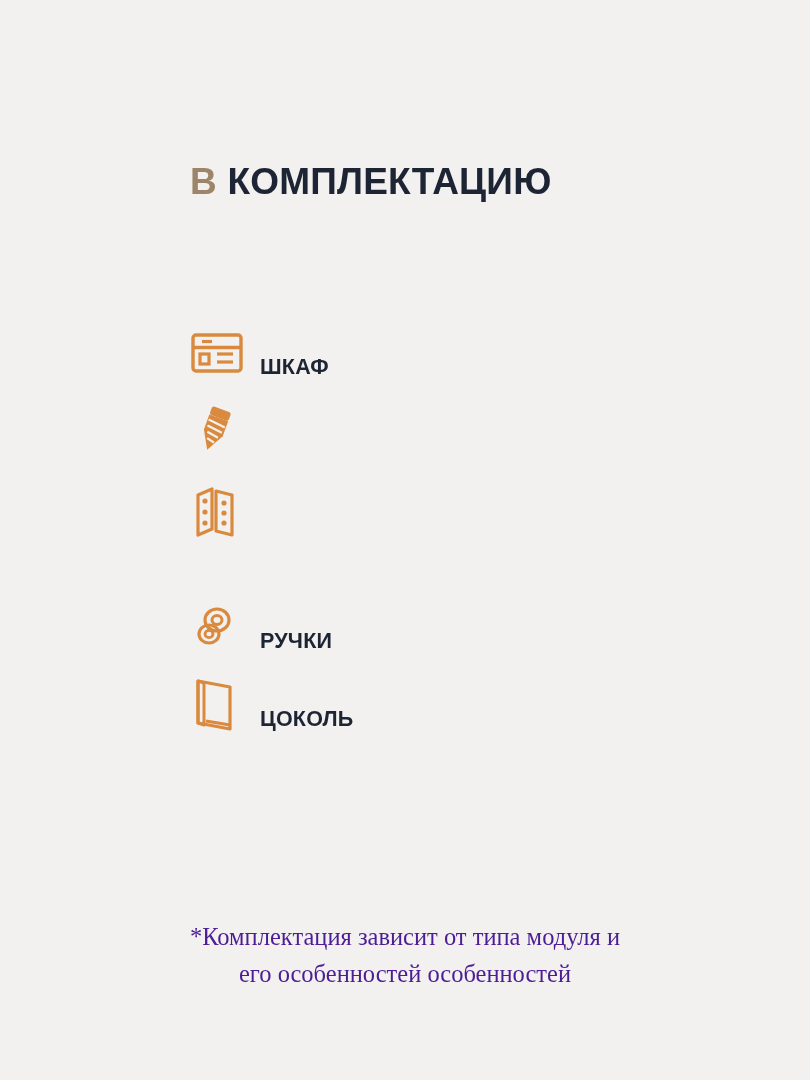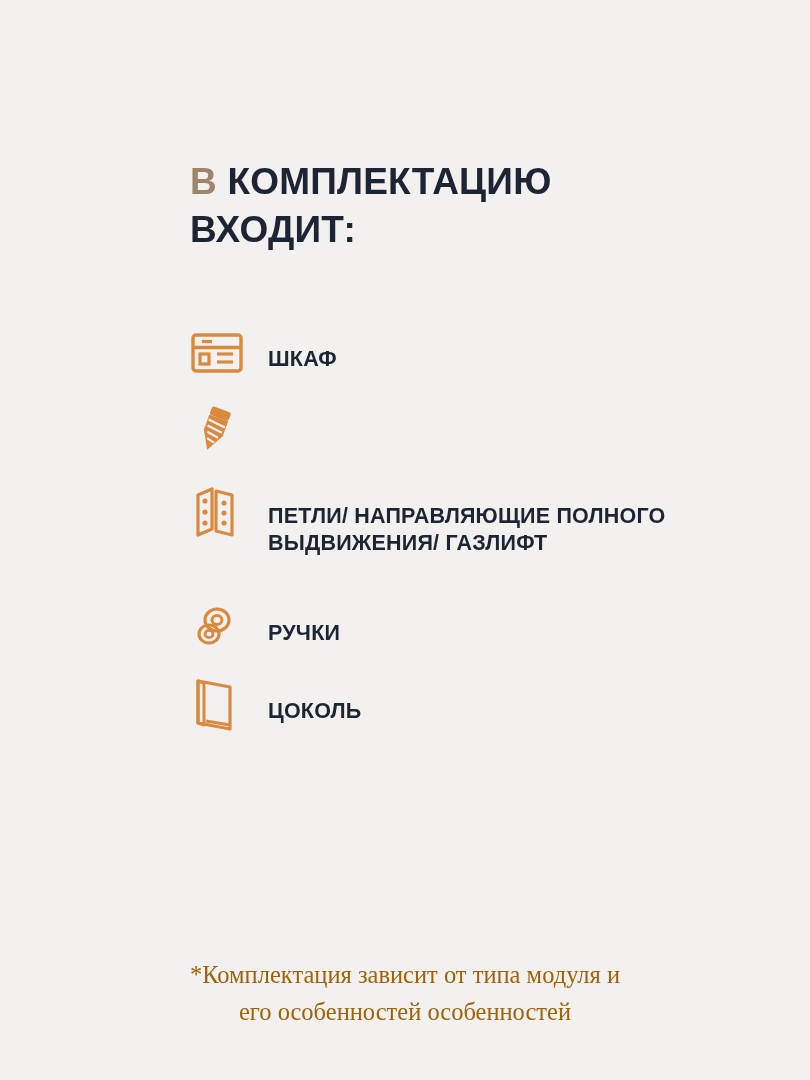--- a/index.html
+++ b/index.html
@@ -45,24 +45,23 @@
 
   
   .list {
     position: absolute;
     left: 190px;
     top: 325px;
     width: 560px;
   }
   .list-item {
     display: flex;
-    align-items: center;
+    align-items: flex-end;
     margin-bottom: 22px;
     min-height: 56px;
-    gap: 8px;
   }
   .item-icon {
     width: 62px;
     min-width: 62px;
     height: 56px;
     display: flex;
     align-items: center;
     justify-content: flex-start;
   }
   .item-label {
@@ -84,41 +83,38 @@
   .list-item.tall .item-icon {
     height: 92px;
     align-items: flex-start;
     padding-top: 4px;
   }
 
   
   .footnote {
     position: absolute;
     left: 90px;
-    top: 956px;
+    top: 918px;
     width: 630px;
     text-align: center;
-    color: #a16207;
+    color: #4c1d95;
     font-family: "Liberation Serif", serif;
     font-size: 24.5px;
     line-height: 37px;
   }
 </style>
 </head>
 <body>
 
 <div class="page">
 
   <div class="title-block">
     <div class="title-line">
       <span class="title-word-light">В</span>
       <span class="title-word-dark">КОМПЛЕКТАЦИЮ</span>
-    </div>
-    <div class="title-line">
-      <span class="title-word-dark">ВХОДИТ:</span>
     </div>
   </div>
 
   <div class="list">
 
     <div class="list-item">
       <span class="item-icon">
         <svg width="54" height="46" viewBox="0 0 54 46" fill="none" xmlns="http://www.w3.org/2000/svg">
           <rect x="3" y="5" width="48" height="36" rx="3" stroke="#d98a3e" stroke-width="3.4"></rect>
           <line x1="3" y1="17.5" x2="51" y2="17.5" stroke="#d98a3e" stroke-width="3.4"></line>
@@ -152,21 +148,20 @@
           <path d="M8 10 L22 4 L22 44 L8 50 Z" stroke="#d98a3e" stroke-width="3.2" stroke-linejoin="round"></path>
           <path d="M26 6 L42 10 L42 50 L26 46 Z" stroke="#d98a3e" stroke-width="3.2" stroke-linejoin="round"></path>
           <circle cx="15" cy="16" r="2.6" fill="#d98a3e"></circle>
           <circle cx="15" cy="27" r="2.6" fill="#d98a3e"></circle>
           <circle cx="15" cy="38" r="2.6" fill="#d98a3e"></circle>
           <circle cx="34" cy="18" r="2.6" fill="#d98a3e"></circle>
           <circle cx="34" cy="28" r="2.6" fill="#d98a3e"></circle>
           <circle cx="34" cy="38" r="2.6" fill="#d98a3e"></circle>
         </svg>
       </span>
-      <span class="item-label">ПЕТЛИ/ НАПРАВЛЯЮЩИЕ ПОЛНОГО ВЫДВИЖЕНИЯ/ ГАЗЛИФТ</span>
     </div>
 
 
     <div class="list-item">
       <span class="item-icon">
         <svg width="50" height="50" viewBox="0 0 50 50" fill="none" xmlns="http://www.w3.org/2000/svg">
           <ellipse cx="27" cy="18" rx="12" ry="11" stroke="#d98a3e" stroke-width="3.2"></ellipse>
           <ellipse cx="27" cy="18" rx="5" ry="4.5" stroke="#d98a3e" stroke-width="3"></ellipse>
           <ellipse cx="19" cy="32" rx="10" ry="9" stroke="#d98a3e" stroke-width="3.2"></ellipse>
           <ellipse cx="19" cy="32" rx="4" ry="3.6" stroke="#d98a3e" stroke-width="2.8"></ellipse>

